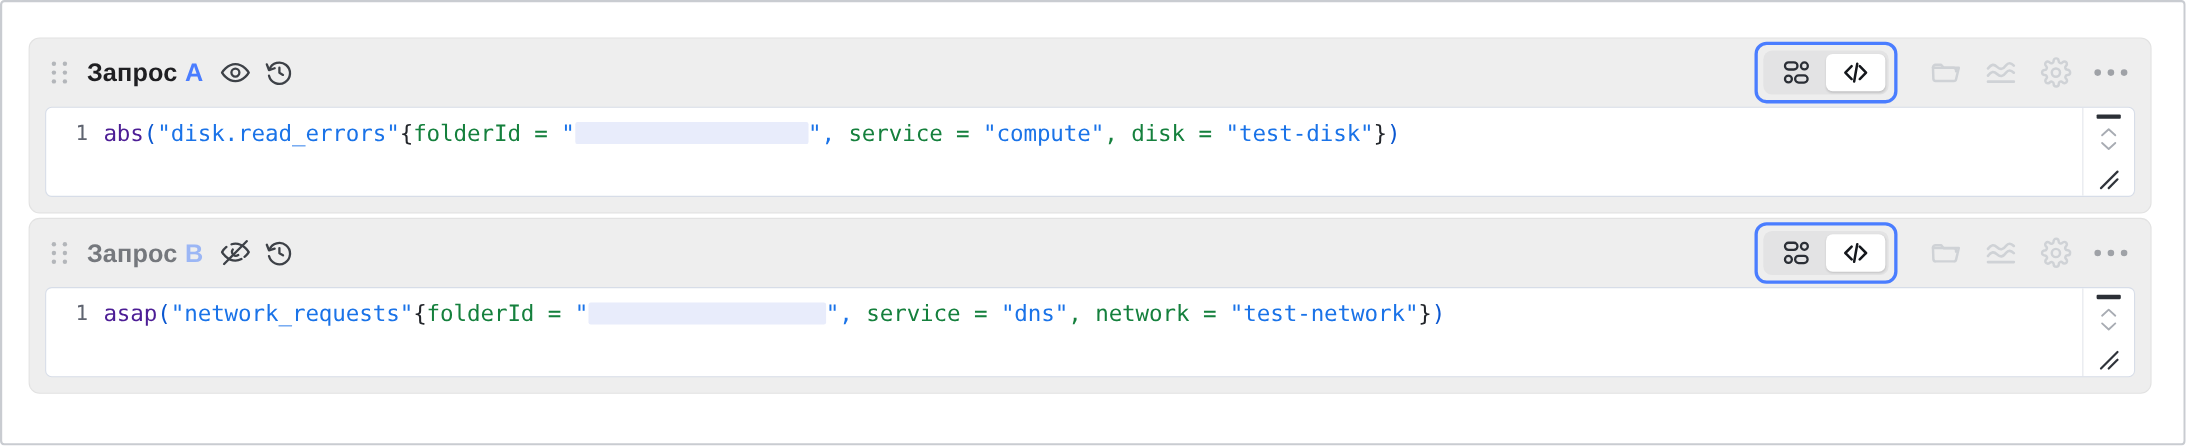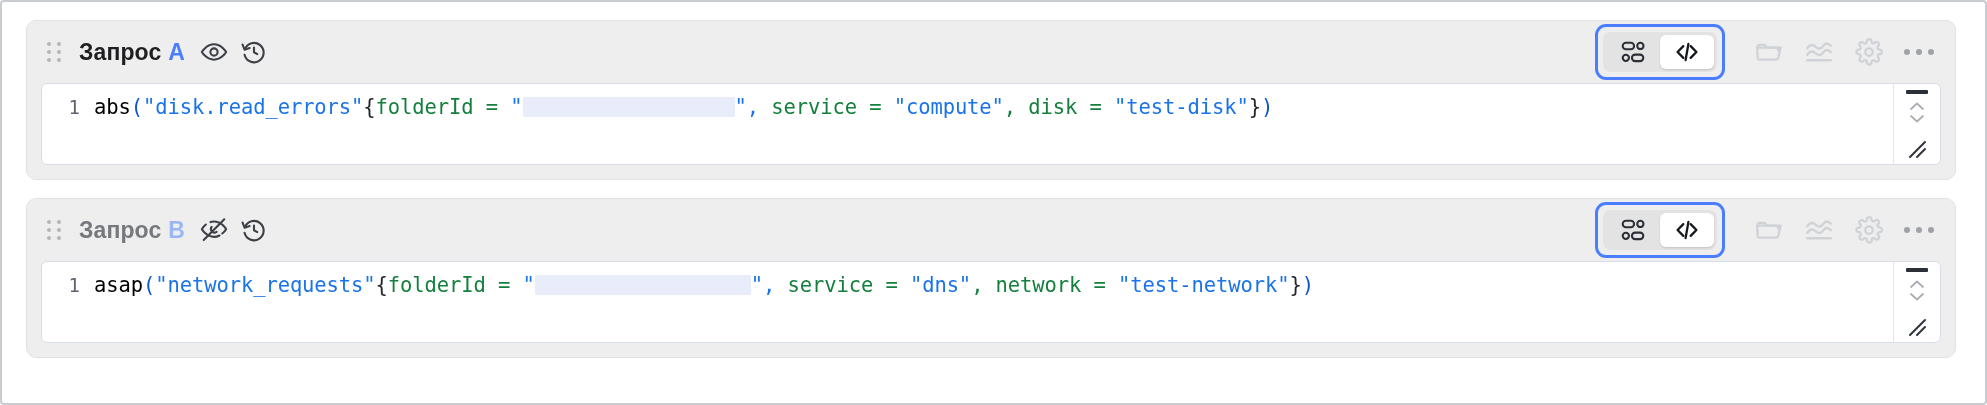--- a/index.html
+++ b/index.html
@@ -27,21 +27,21 @@
   
   .panel {
     position: absolute;
     left: 24px;
     width: 1930px;
     background: #eeeeee;
     border: 1px solid #e2e2e2;
     border-radius: 10px;
     box-sizing: border-box;
   }
-  .panel-a { top: 18px;  height: 160px; }
+  .panel-a { top: 32px;  height: 160px; }
   .panel-b { top: 196px; height: 160px; }
 
   .panel-header {
     position: relative;
     height: 62px;
     display: flex;
     align-items: center;
     padding: 0 14px 0 16px;
     box-sizing: border-box;
   }
@@ -166,21 +166,21 @@
     user-select: none;
   }
   .code-line {
     font-family: "DejaVu Sans Mono", monospace;
     font-size: 20.5px;
     line-height: 28px;
     white-space: pre;
     color: #1f2328;
     letter-spacing: -0.1px;
   }
-  .tok-fn     { color: #000000; }
+  .tok-fn     { color: #4c1d95; }
   .tok-paren  { color: #0b57d0; }
   .tok-str    { color: #1a73e8; }
   .tok-plain  { color: #15803d; }
   .tok-brace  { color: #23262b; }
   .redacted {
     display: inline-block;
     background: #e8ecfb;
     border-radius: 2px;
     width: 212px;
     height: 20px;

